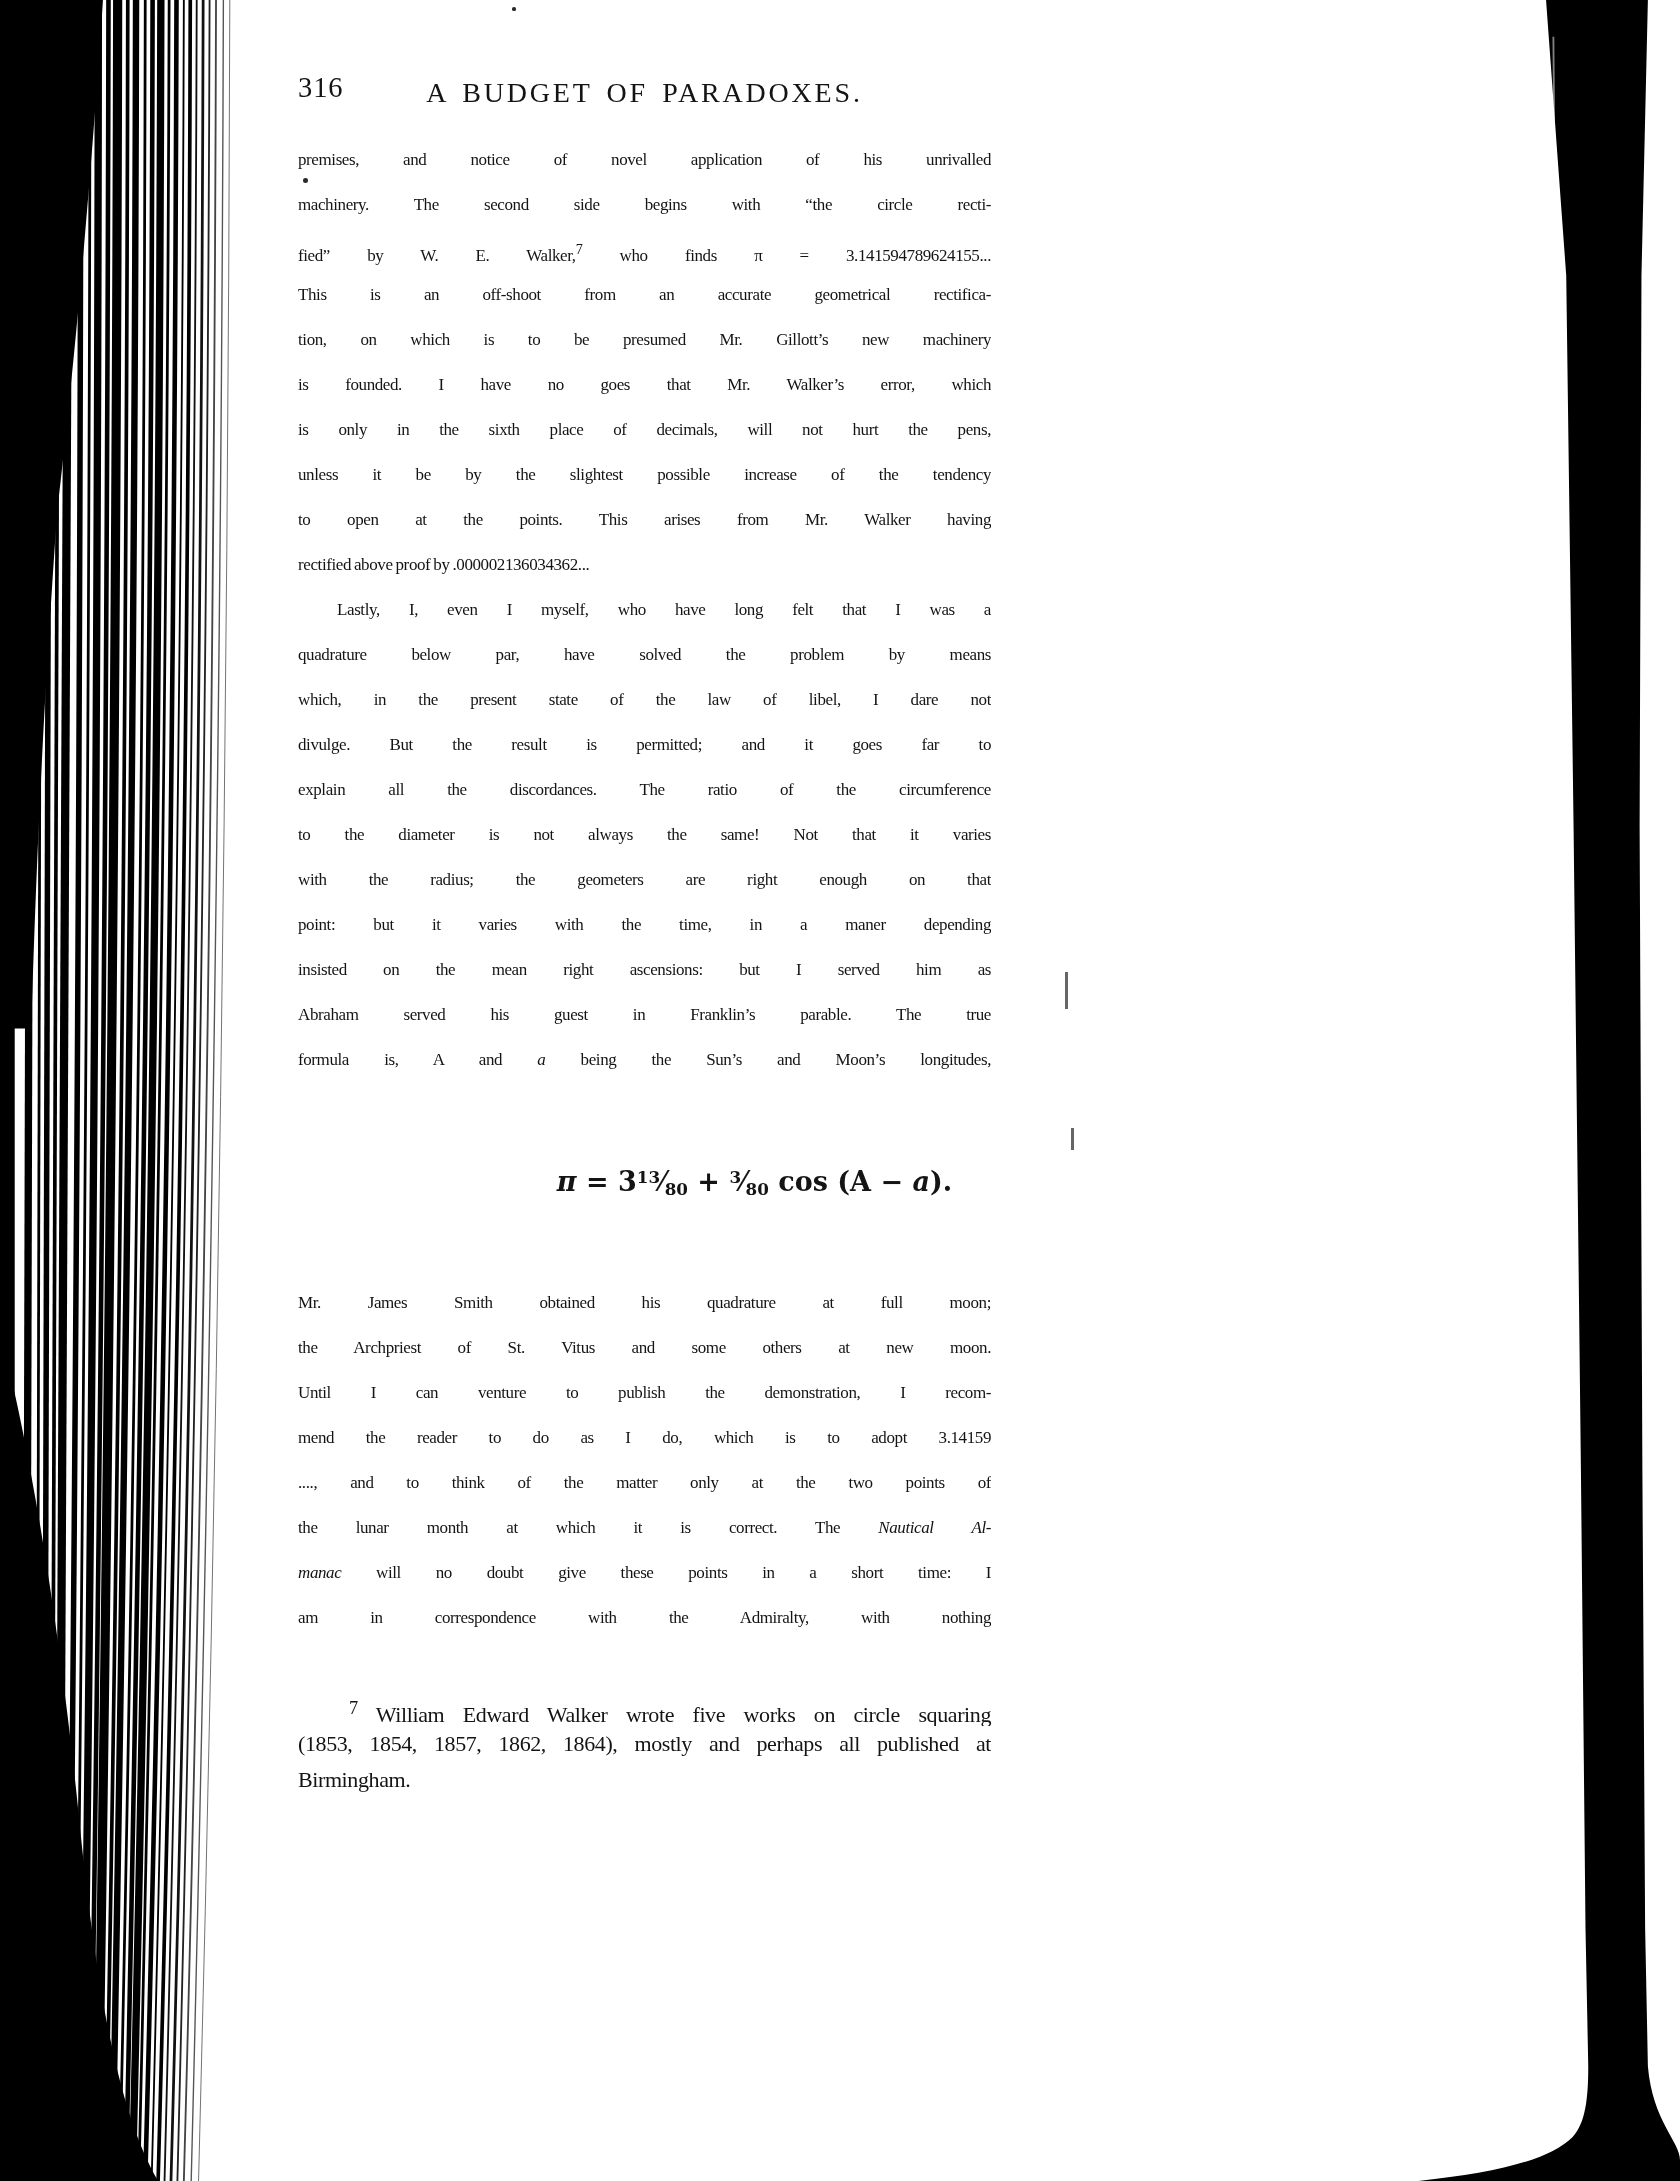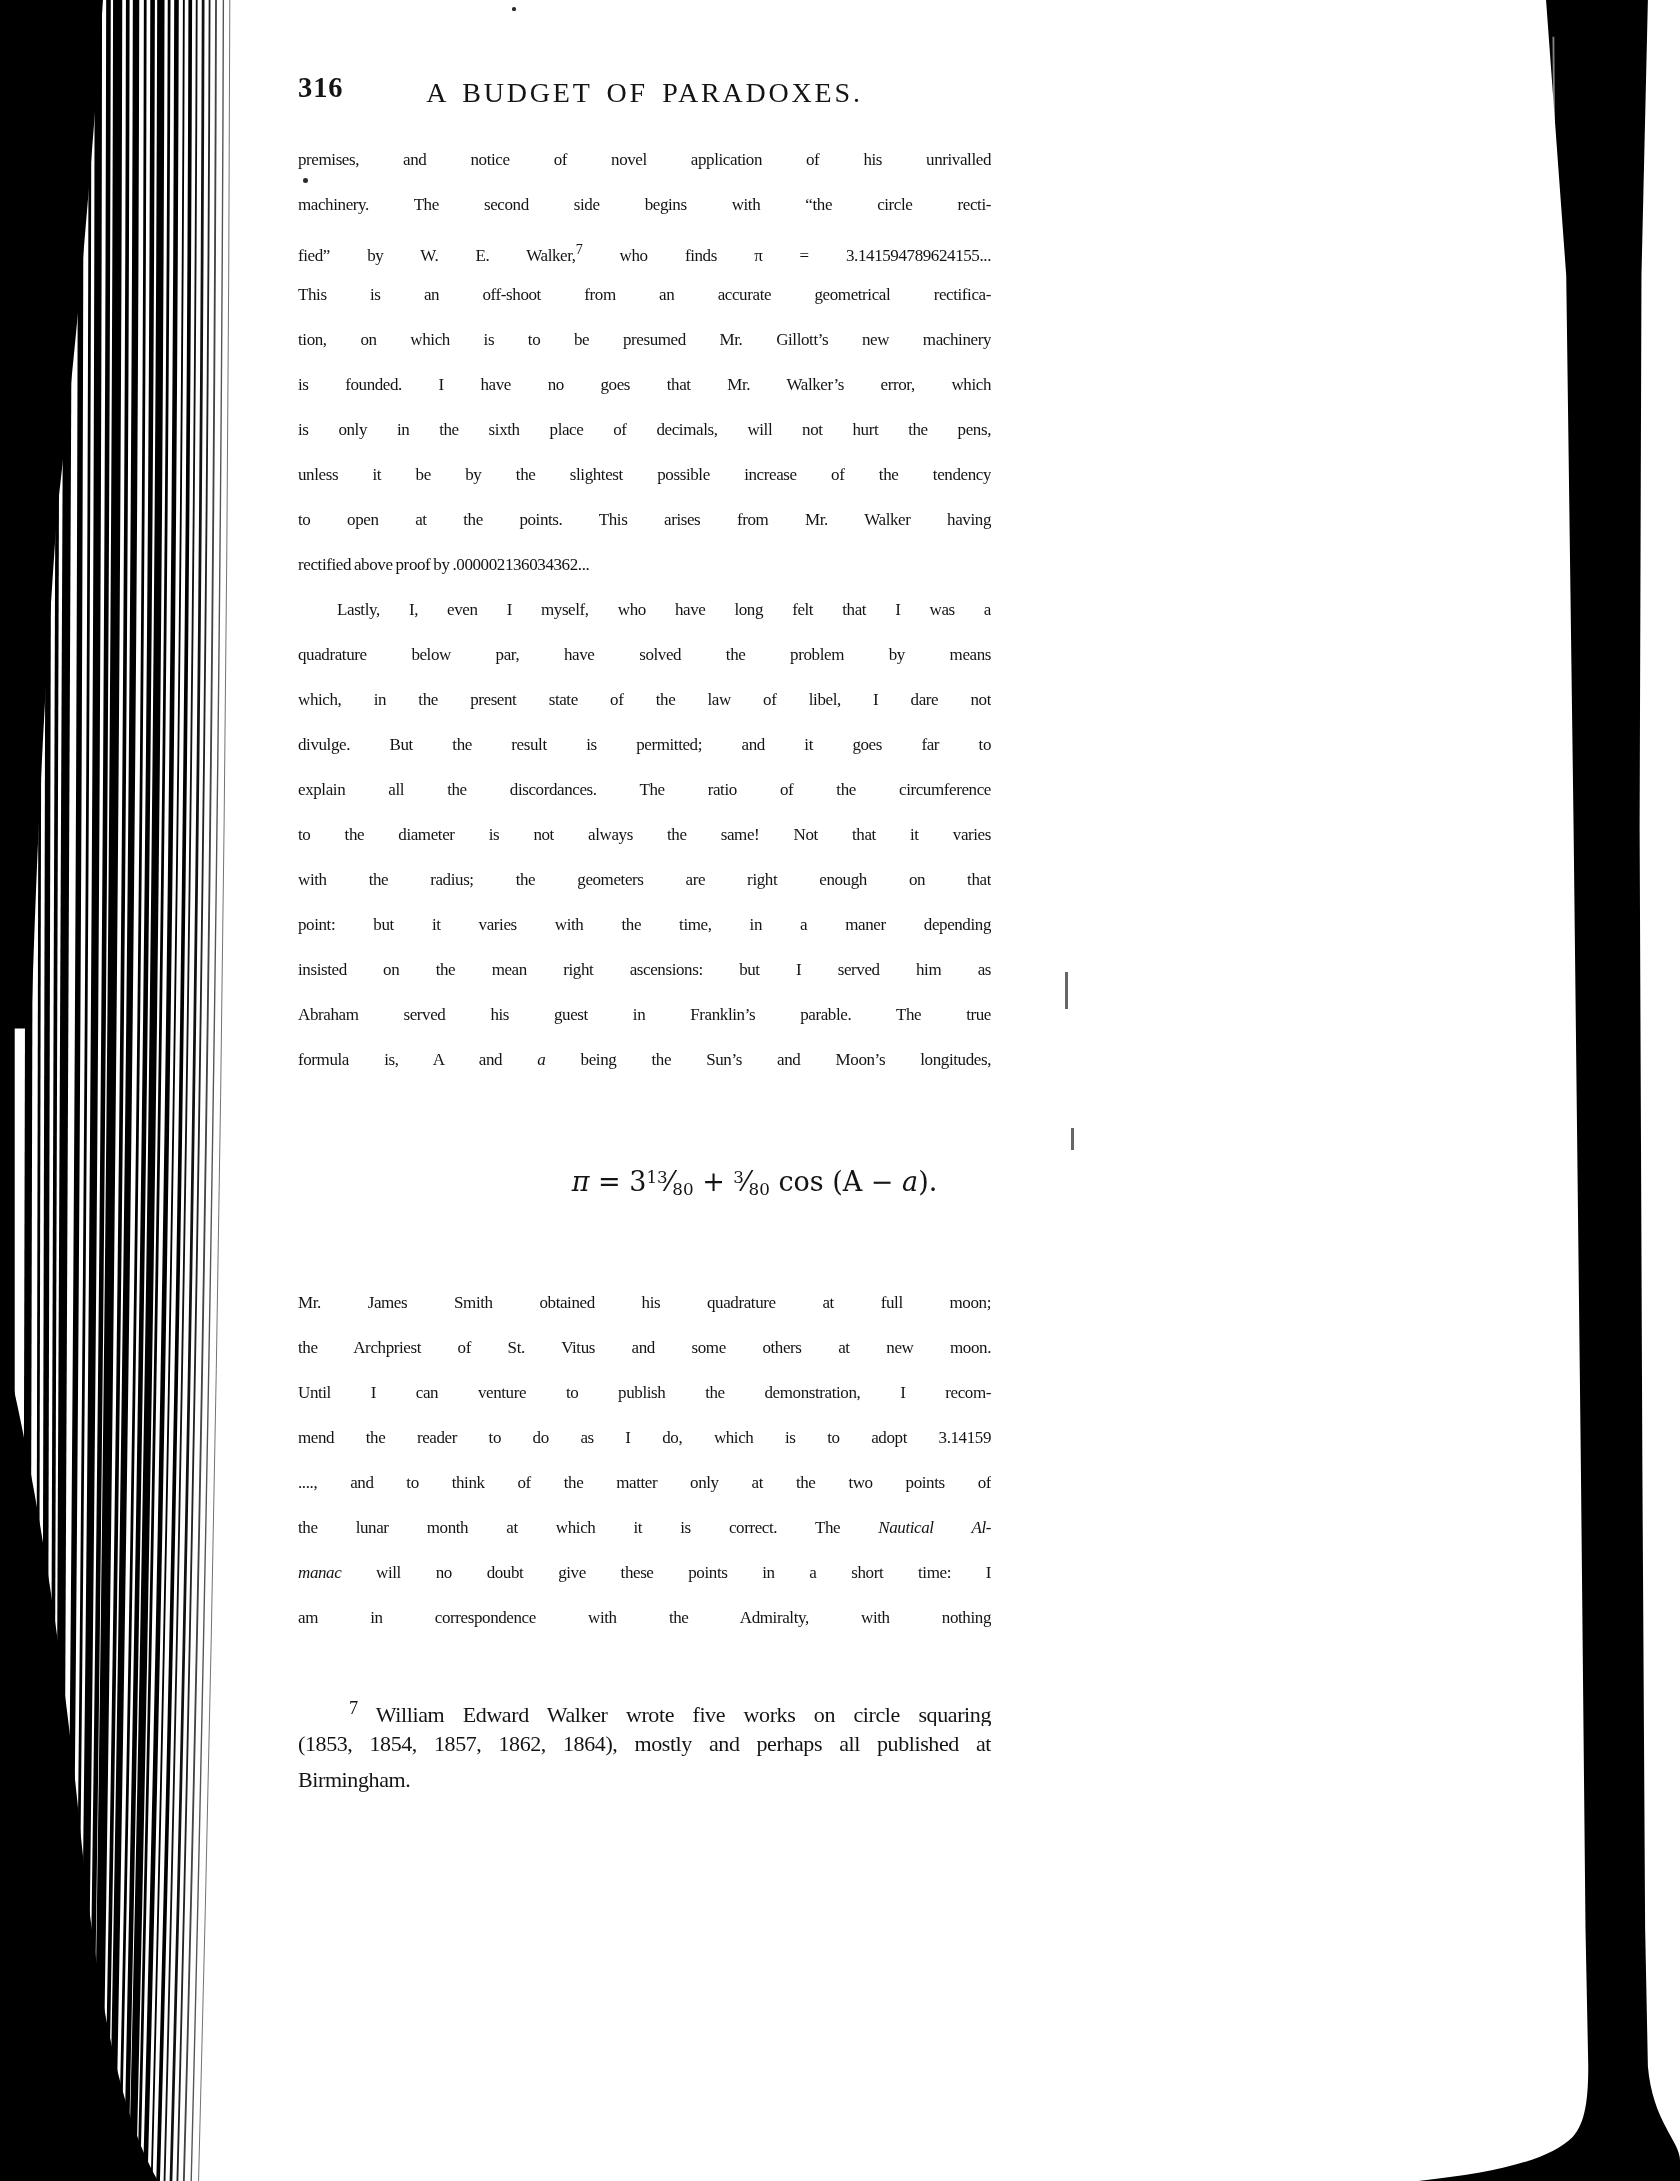--- a/index.html
+++ b/index.html
@@ -16,21 +16,21 @@
   #right-edge { left:1313px; }
 
   .content {
     position:absolute;
     left:298px; top:72px;
     width:693px;
   }
   .header { position:relative; height:39px; }
   .page-number {
     position:absolute; left:0; top:0;
-    font-size:28.5px; letter-spacing:0.9px;font-weight:bold;
+    font-size:28.5px; letter-spacing:0.9px;
   }
   .running-title {
     text-align:center;
     font-size:28px;
     letter-spacing:2.8px;
     word-spacing:4.6px;
     padding-top:4.6px;
   }
   .body-text { margin-top:26px; }
   .line {
@@ -47,20 +47,21 @@
   .line.indent { text-indent:39px; }
   .line.para-end { text-align-last:left; }
   .formula {
     font-family:"DejaVu Serif", serif;
     font-size:27px;
     margin:84px 0 81px 0;
     padding-left:220px;
     text-align:center;
     letter-spacing:0;
     word-spacing:0;
+    font-weight:bold;
   }
   .formula sup { font-size:0.62em; vertical-align:0.5em; }
   .formula sub { font-size:0.62em; vertical-align:-0.25em; }
   .footnote { margin-top:50px; }
   .footnote .line {
     font-size:22px;
     line-height:36px;
     height:36px;
   }
   .footnote .line.indent { text-indent:51px; }

